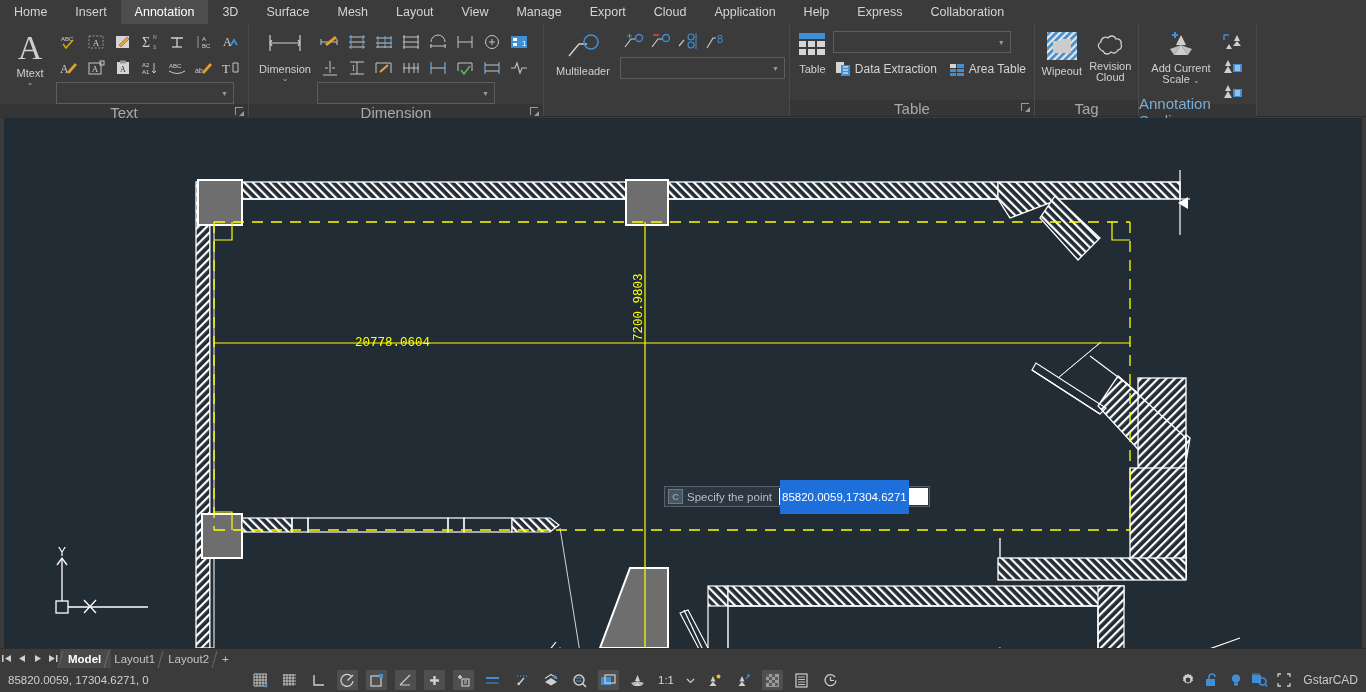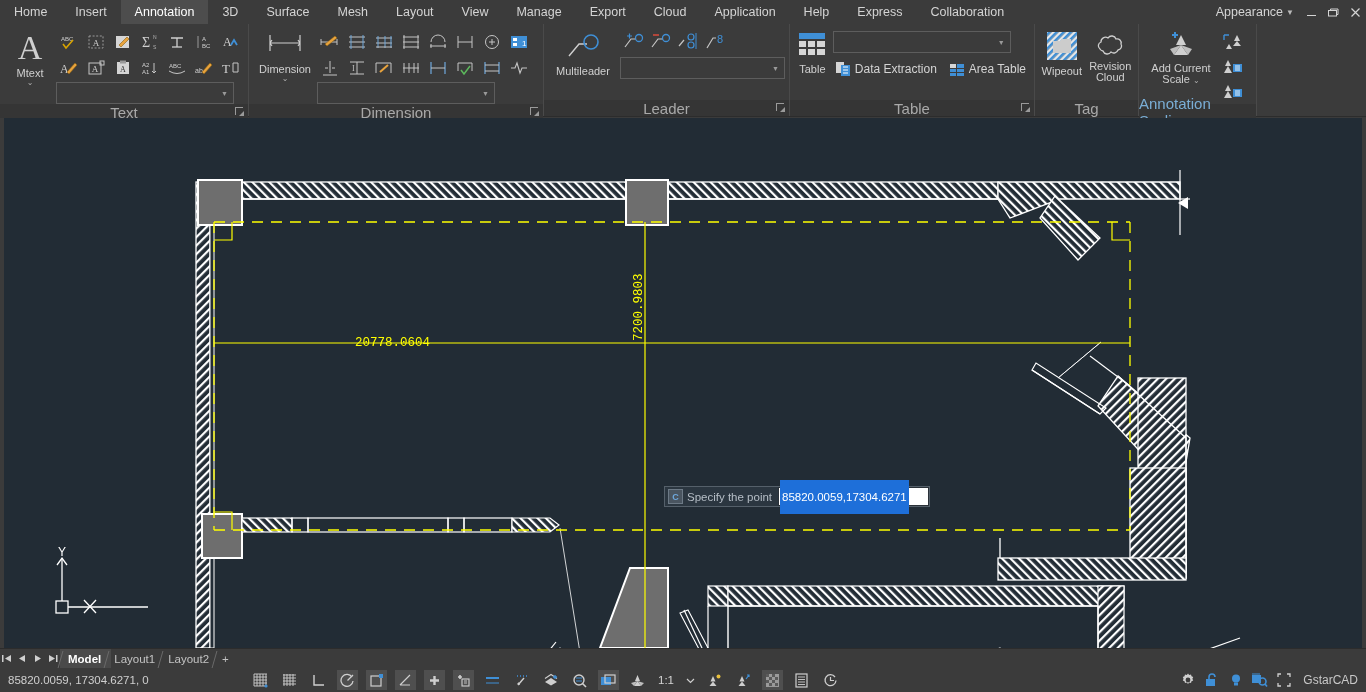--- a/index.html
+++ b/index.html
@@ -190,42 +190,20 @@
   <div class="menu-item">Layout</div>
   <div class="menu-item">View</div>
   <div class="menu-item">Manage</div>
   <div class="menu-item">Export</div>
   <div class="menu-item">Cloud</div>
   <div class="menu-item">Application</div>
   <div class="menu-item">Help</div>
   <div class="menu-item">Express</div>
   <div class="menu-item">Collaboration</div>
 
-  <div id="menu-right">
-    <div class="appearance">
-      <span>Appearance</span>
-      <span class="caret">▼</span>
-    </div>
-    <div class="win-btn">
-      <svg width="11" height="11" viewBox="0 0 11 11">
-          <rect x="1" y="8" width="9" height="1" fill="#d4d4d4"></rect>
-        </svg>
-    </div>
-    <div class="win-btn">
-      <svg width="12" height="11" viewBox="0 0 12 11">
-        <rect x="1.5" y="3.5" width="8" height="5.5" fill="none" stroke="#d4d4d4" stroke-width="1"></rect>
-        <path d="M3.5 3.5 V2 H11 v5.5 H9.5" fill="none" stroke="#d4d4d4" stroke-width="1"></path>
-      </svg>
-    </div>
-    <div class="win-btn">
-      <svg width="11" height="11" viewBox="0 0 11 11">
-        <path d="M1.5 1.5 L9.5 9.5 M9.5 1.5 L1.5 9.5" stroke="#d4d4d4" stroke-width="1.2"></path>
-      </svg>
-    </div>
-  </div>
 </div>
 
 <div id="ribbon">
 
   <div class="panel" style="width:249px;">
     <div class="panel-body">
       <div class="big-btn">
         <span>
           <svg width="40" height="36" viewBox="0 0 40 36">
             <text x="20" y="30" font-family="Liberation Serif, serif" font-size="34" fill="#cfcfcf" text-anchor="middle">A</text>
@@ -513,24 +491,20 @@
                 <text x="15" y="12" font-size="11" fill="#3f8fd6" font-family="Liberation Sans, sans-serif">8</text>
               </svg>
           </div>
         </div>
         <div class="ribbon-combo" style="width:165px;height:22px;margin-left:2px;margin-top:4px;">
           <span style="flex:1;font-size:11px;color:#d0d0d0;padding-left:5px;"></span>
           <span class="arr">▼</span>
         </div>
       </div>
     </div>
-    <div class="panel-footer">
-      <span>Leader</span>
-      <span class="dialog-launcher"></span>
-    </div>
   </div>
 
   <div class="panel" style="width:245px;">
     <div class="panel-body">
       <div class="big-btn" style="width:56px;">
         <span>
           <svg width="32" height="32" viewBox="0 0 32 32">
             <rect x="3" y="4" width="26" height="6" fill="#3f8fd6"></rect>
             <rect x="3" y="12" width="7" height="6" fill="#d5d5d5"></rect>
             <rect x="12" y="12" width="7" height="6" fill="#d5d5d5"></rect>

